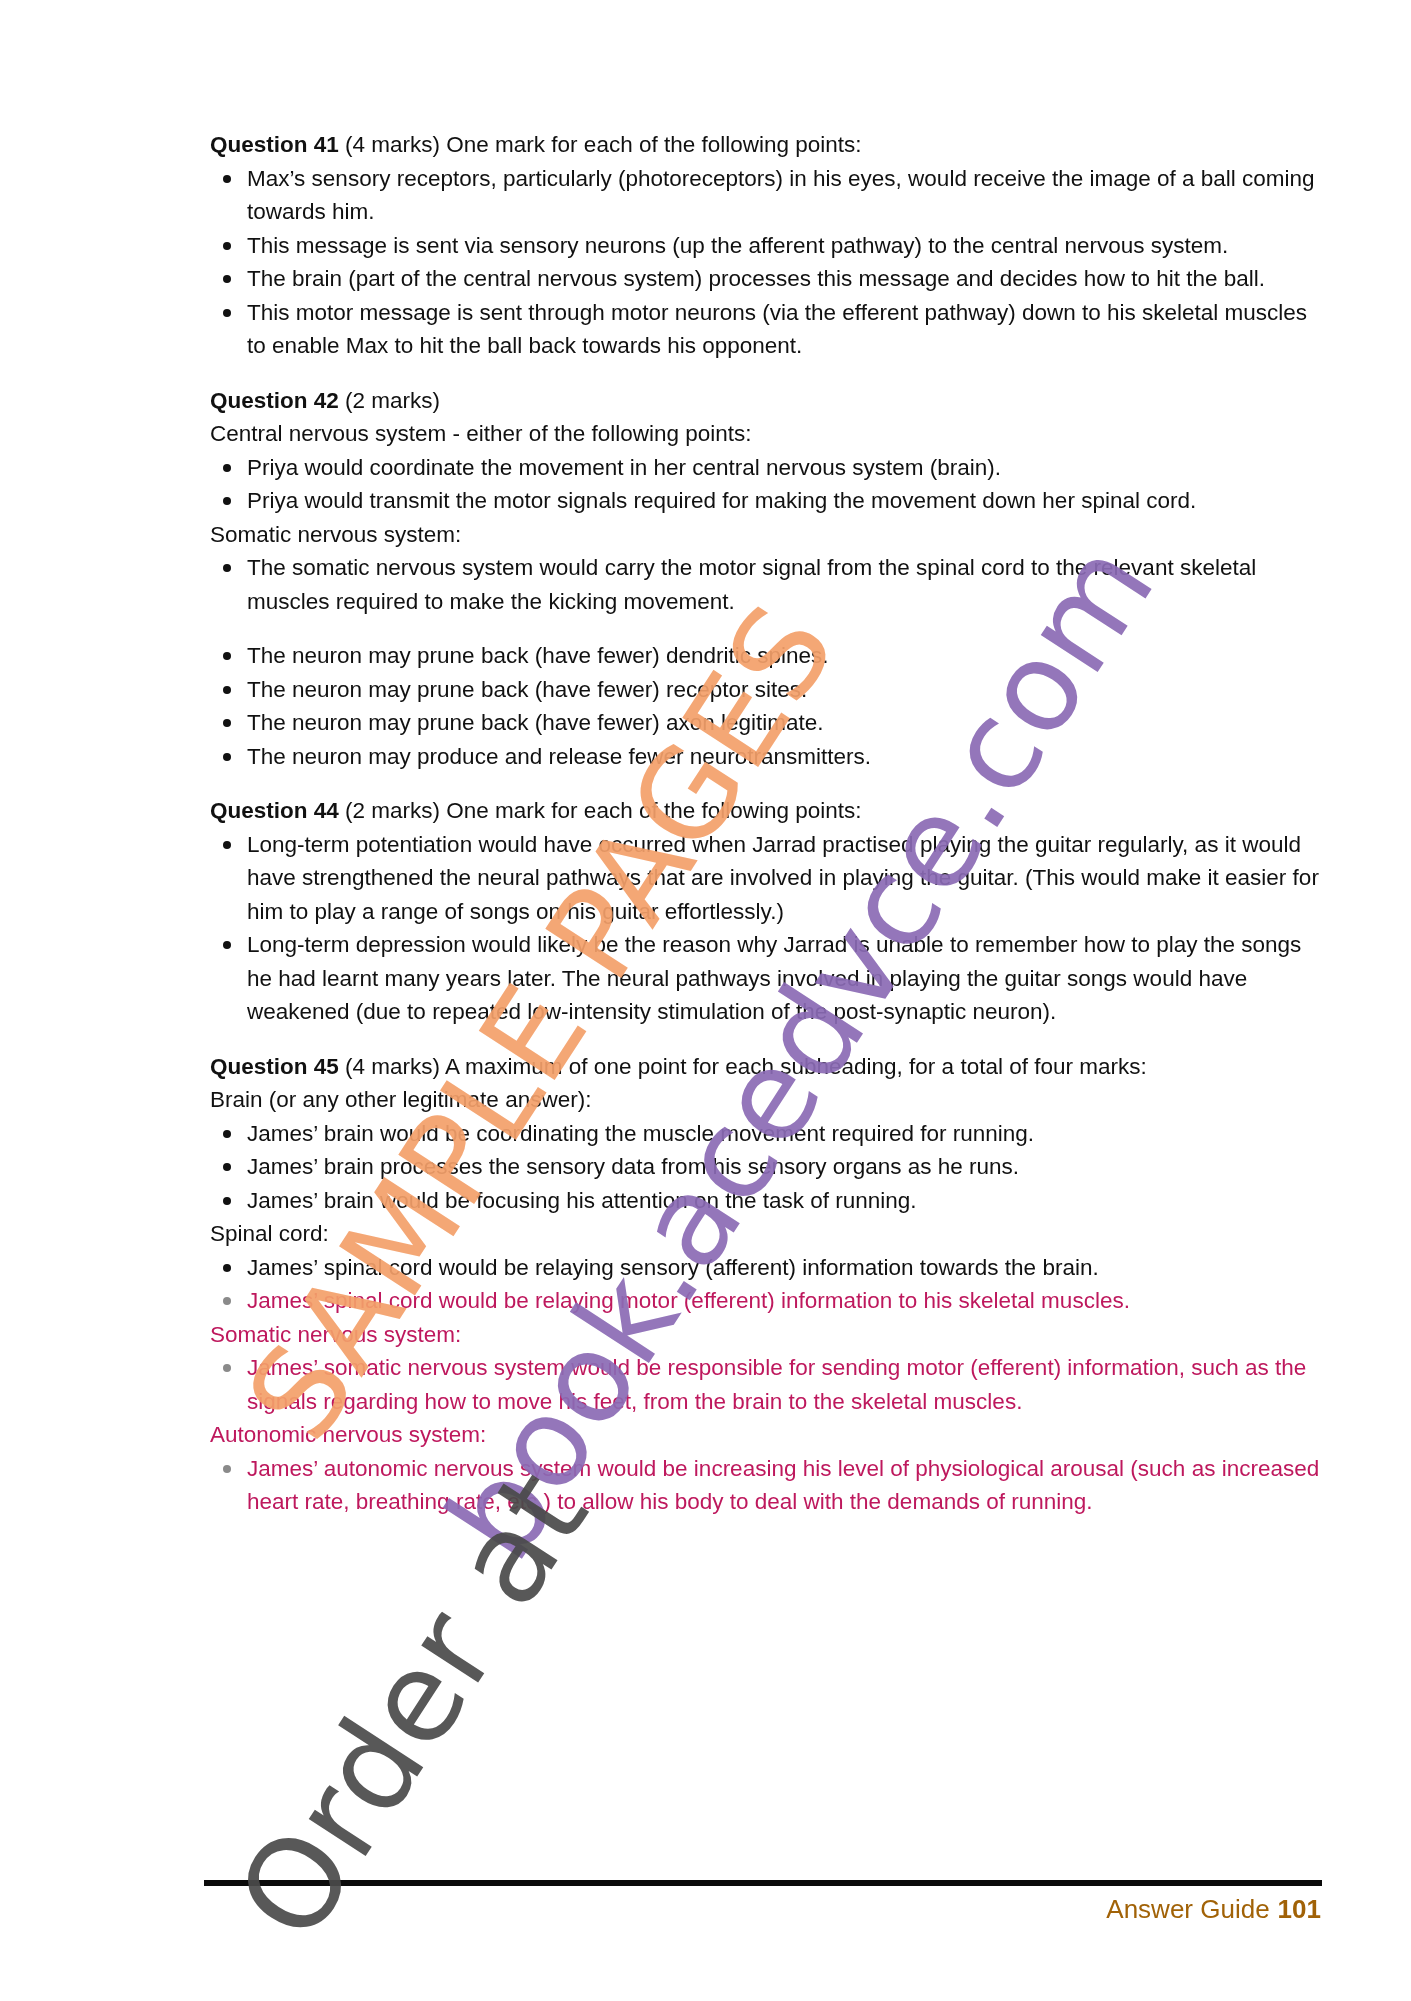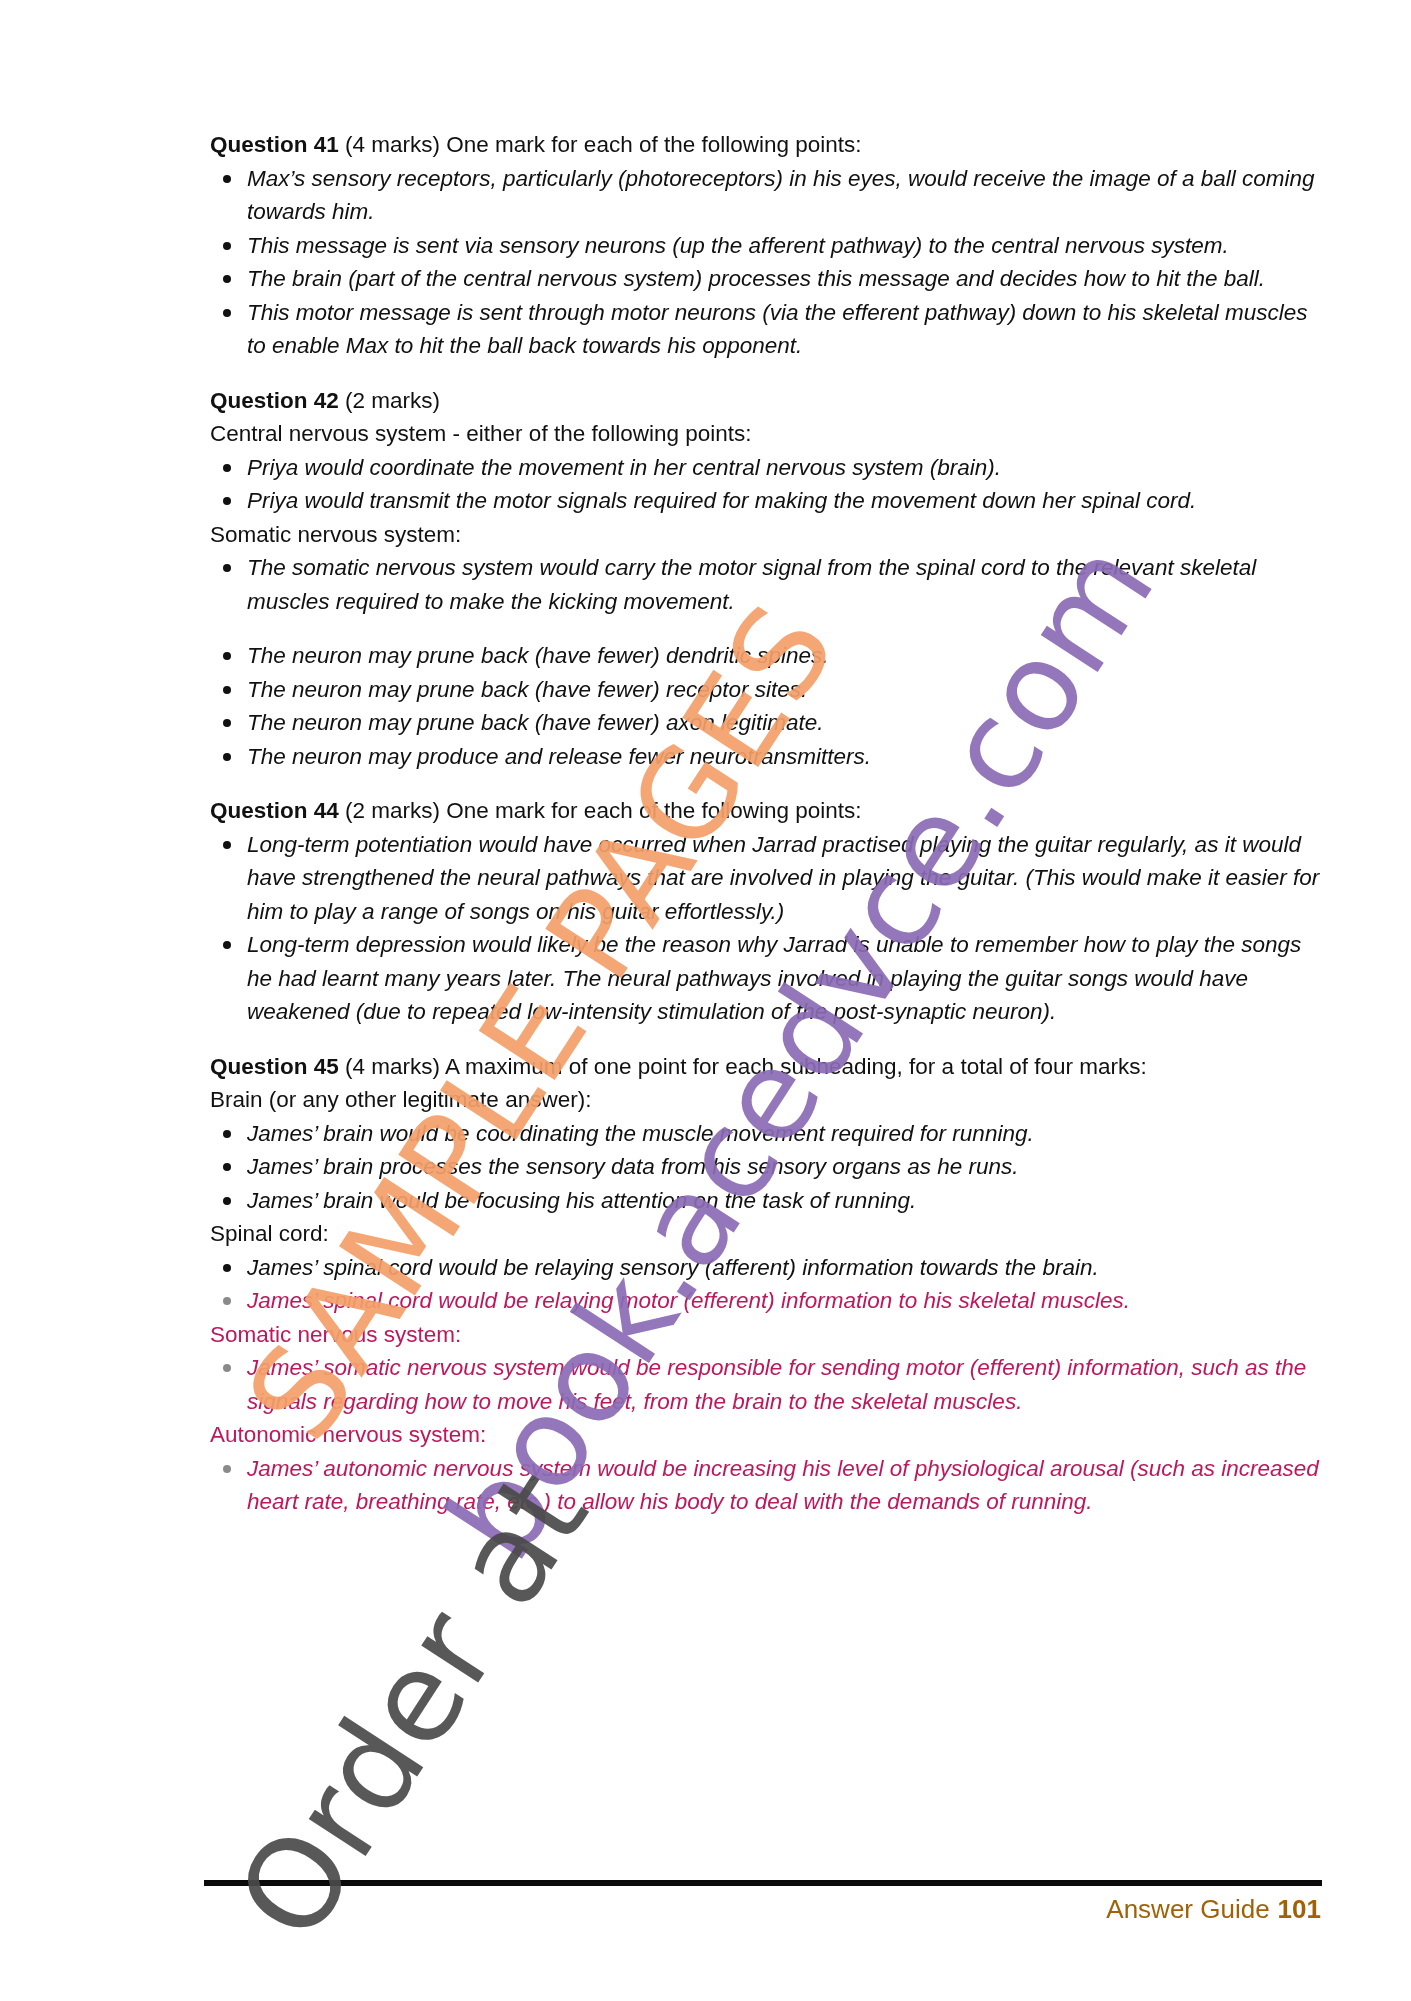--- a/index.html
+++ b/index.html
@@ -13,21 +13,21 @@
     position: absolute; left: 210px; top: 128px; width: 1120px;
     font-size: 22.5px; line-height: 33.5px;
   }
   .q-block { margin-bottom: 21px; }
   .q-head { white-space: nowrap; }
   .q-num { font-weight: bold; }
   .q-desc { font-weight: normal; }
   .subhead { display: block; }
   ul.points { list-style: none; margin: 0; padding: 0; }
   ul.points li {
-    position: relative; padding-left: 37px; font-style: italic;
+    position: relative; padding-left: 37px; 
   }
   ul.points li::before {
     content: ""; position: absolute; left: 13px; top: 13px;
     width: 8px; height: 8px; border-radius: 50%; background: #111;
   }
   .faded { color: #be185d; }
   ul.points li.faded::before { background: #8a8a8a; }
 
   .footer-rule {
     position: absolute; left: 204px; top: 1880px; width: 1118px; height: 6px; background: #0b0b0b;

